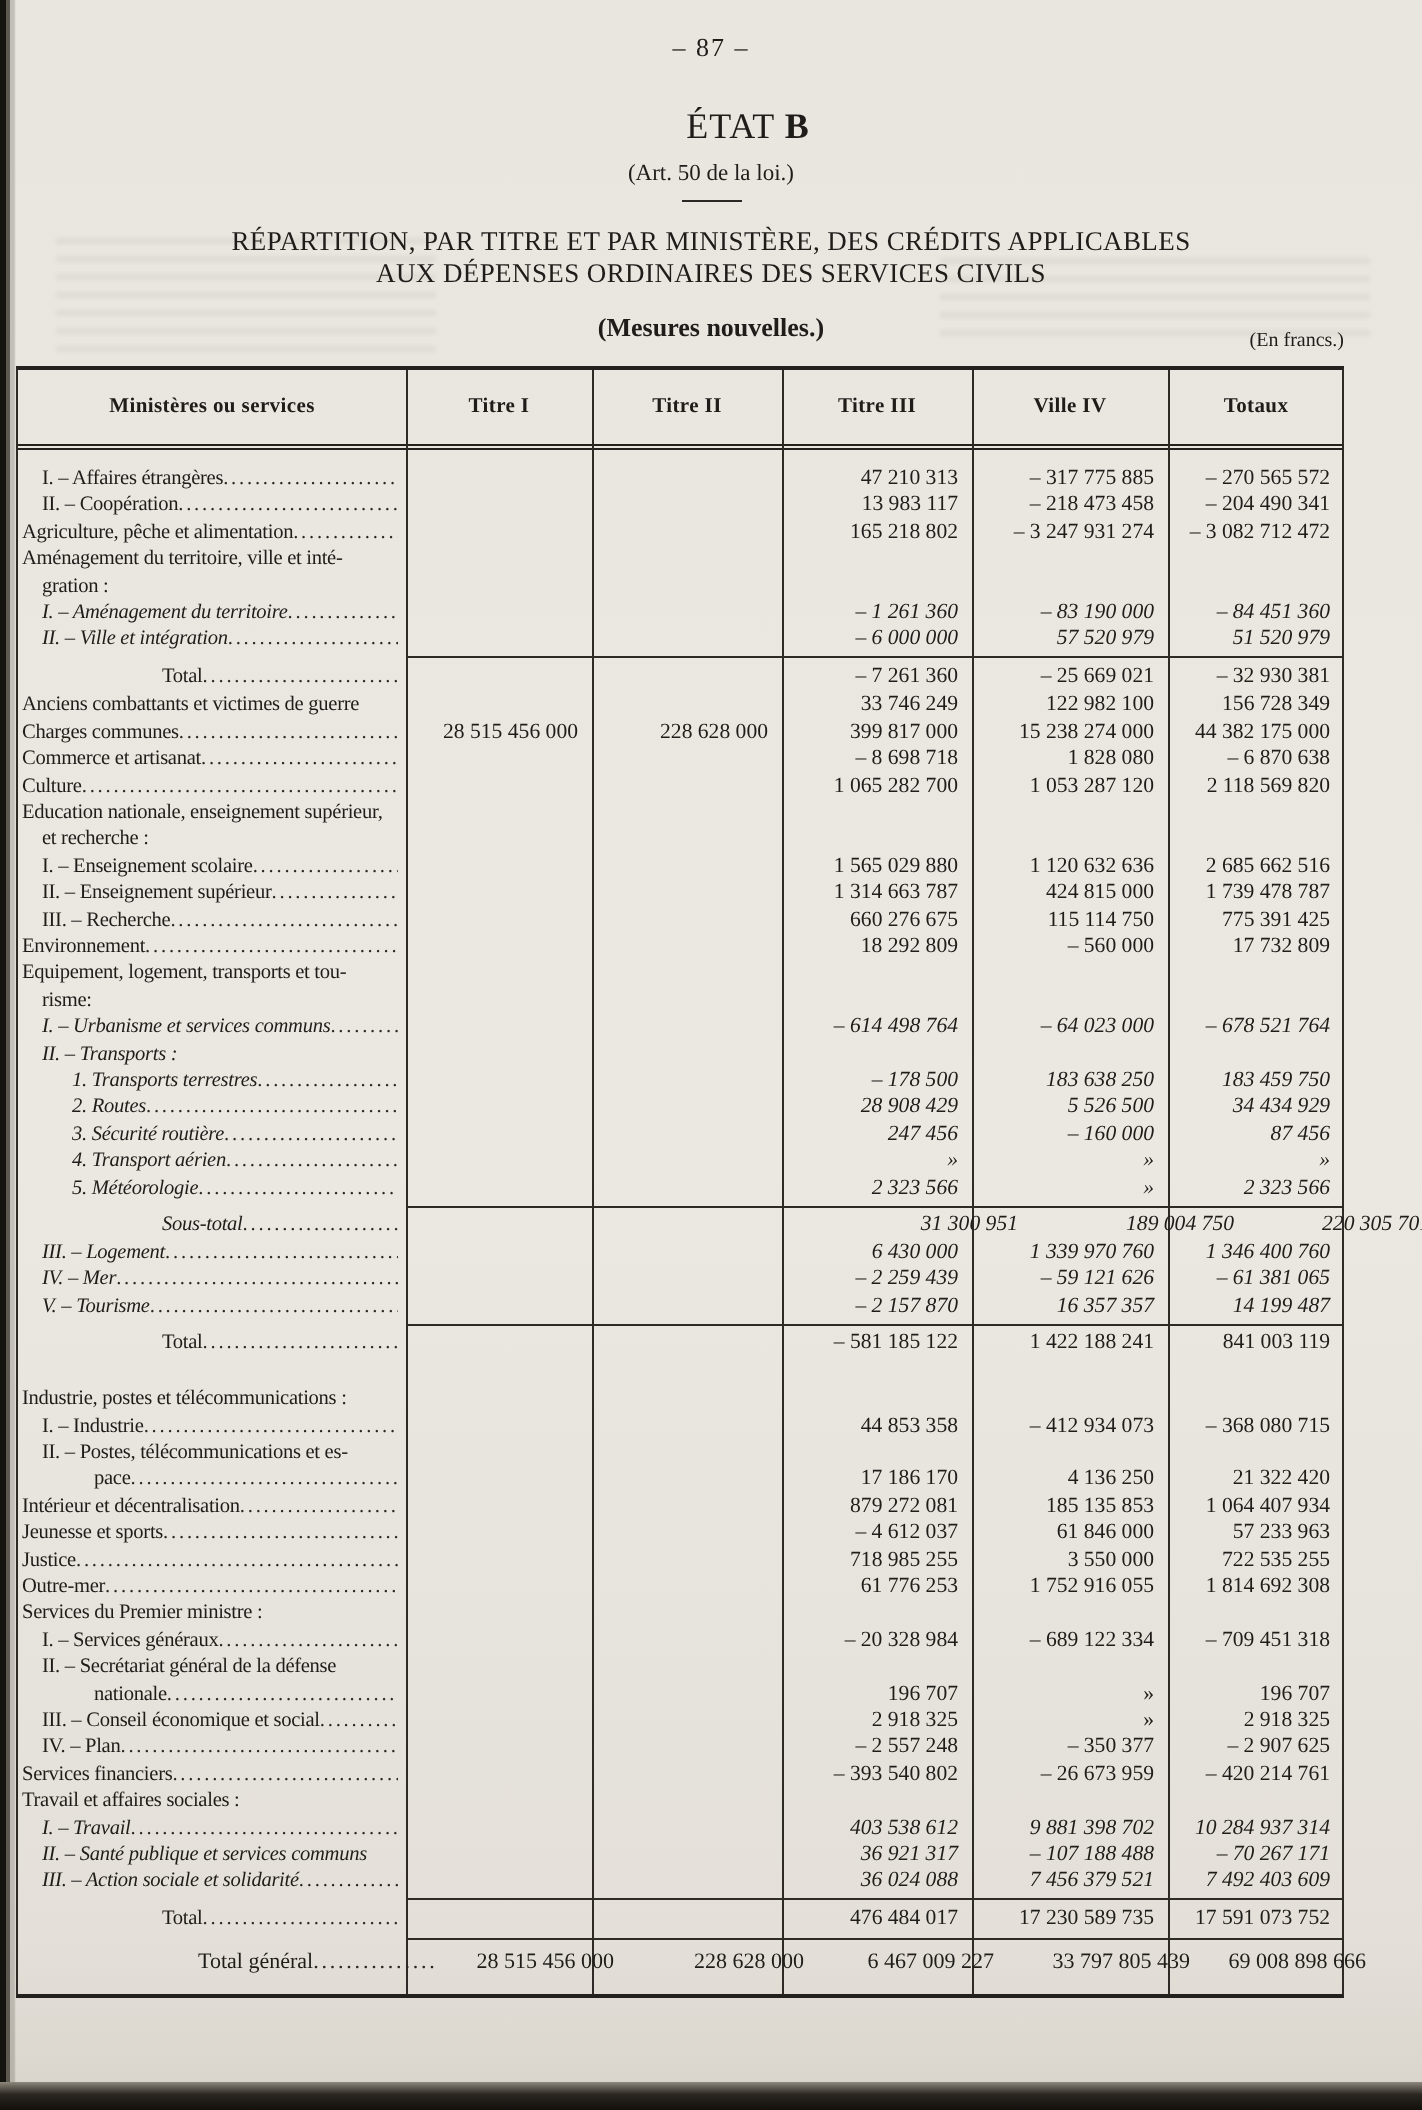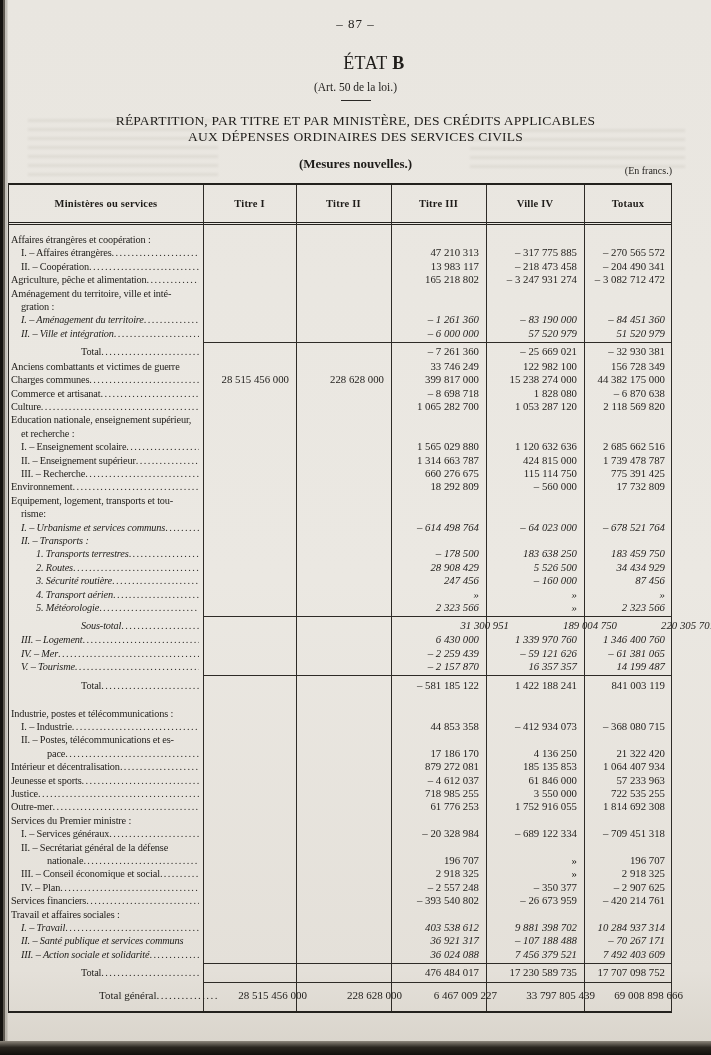--- a/index.html
+++ b/index.html
@@ -114,30 +114,20 @@
     <div class="thead">
         <div class="hcell">Ministères ou services</div>
         <div class="hcell">Titre I</div>
         <div class="hcell">Titre II</div>
         <div class="hcell">Titre III</div>
         <div class="hcell">Ville IV</div>
         <div class="hcell">Totaux</div>
       </div>
     <div class="tbody">
         <div class="row ">
-          <div class="lc ind-0">
-            <span class="label-text">Affaires étrangères et coopération :</span>
-          </div>
-          <div class="vc"></div>
-          <div class="vc"></div>
-          <div class="vc"></div>
-          <div class="vc"></div>
-          <div class="vc"></div>
-        </div>
-        <div class="row ">
           <div class="lc ind-1">
             <span class="label-text">I. – Affaires étrangères</span>
             <span class="leader"></span>
           </div>
           <div class="vc"></div>
           <div class="vc"></div>
           <div class="vc">47 210 313</div>
           <div class="vc">– 317 775 885</div>
           <div class="vc">– 270 565 572</div>
         </div>
@@ -693,21 +683,21 @@
         <div class="sepline"></div>
         <div class="row total-row">
           <div class="lc ind-t">
             <span class="label-text">Total</span>
             <span class="leader"></span>
           </div>
           <div class="vc"></div>
           <div class="vc"></div>
           <div class="vc">476 484 017</div>
           <div class="vc">17 230 589 735</div>
-          <div class="vc">17 707 098 752</div>
+          <div class="vc">17 591 073 752</div>
         </div>
         <div class="sepline"></div>
         <div class="row grand-row">
           <div class="lc ind-t">
             <span class="label-text">Total général</span>
             <span class="leader"></span>
           </div>
           <div class="vc">28 515 456 000</div>
           <div class="vc">228 628 000</div>
           <div class="vc">6 467 009 227</div>

